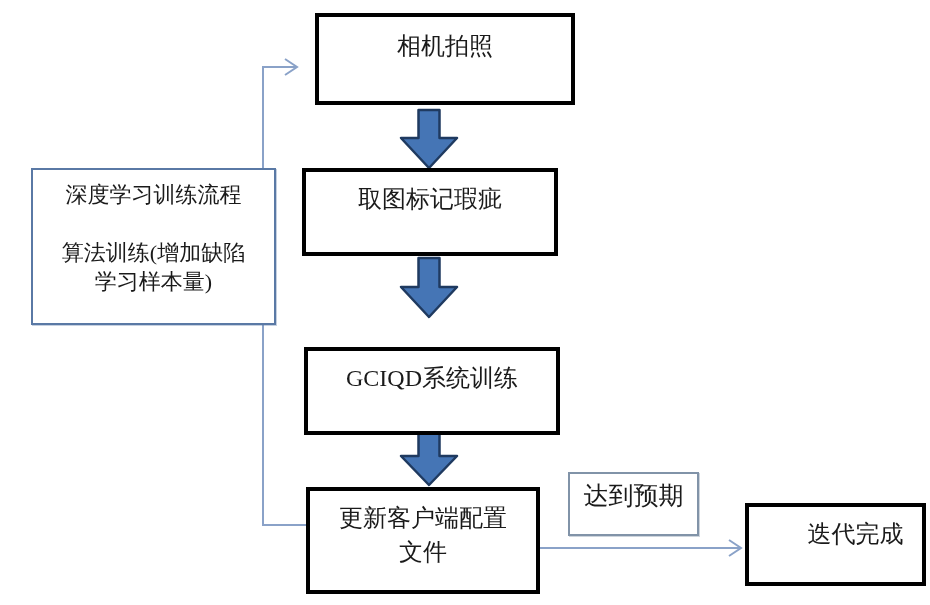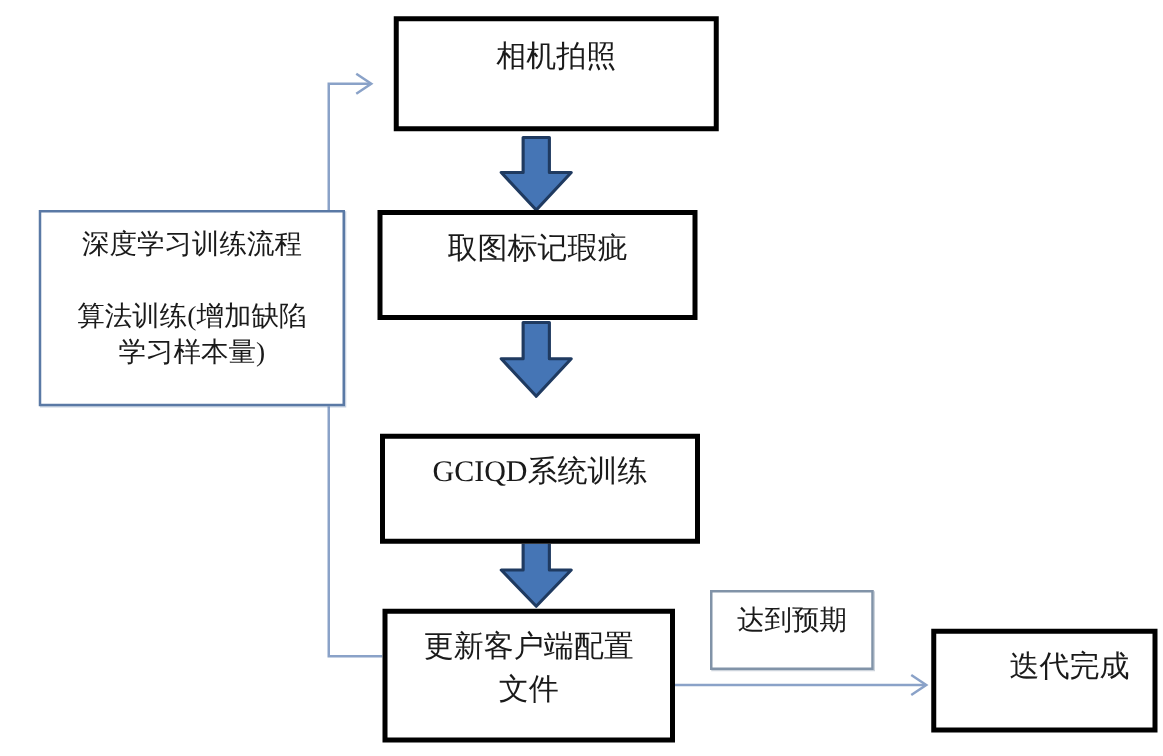--- a/index.html
+++ b/index.html
@@ -47,21 +47,21 @@
     line-height:29px;
     z-index:2;
   }
   .note .lbl{display:block;white-space:pre-line;}
   .tag{
     position:absolute;
     background:#fff;
     border:2px solid var(--expectation-border);
     box-shadow:1px 1px 0 rgba(129,147,168,.4);
     text-align:center;
-    font-size:22px;
+    font-size:25px;
     line-height:28px;
     z-index:2;
   }
   
   #node-camera        {left:315px;top:13px; width:260px;height:92px; padding-top:12px;}
   #node-mark-defects  {left:302px;top:168px;width:256px;height:88px; padding-top:10px;}
   #node-gciqd         {left:304px;top:322px;width:256px;height:88px; padding-top:10px;margin-top:25px;}
   #node-update-config {left:306px;top:487px;width:234px;height:107px;padding-top:10px;}
   #node-iteration     {left:745px;top:503px;width:181px;height:83px; padding-top:10px;padding-left:40px;}
   #note-process       {left:3px;  top:168px;width:245px;height:157px;padding-top:10px;margin-left:28px;}

